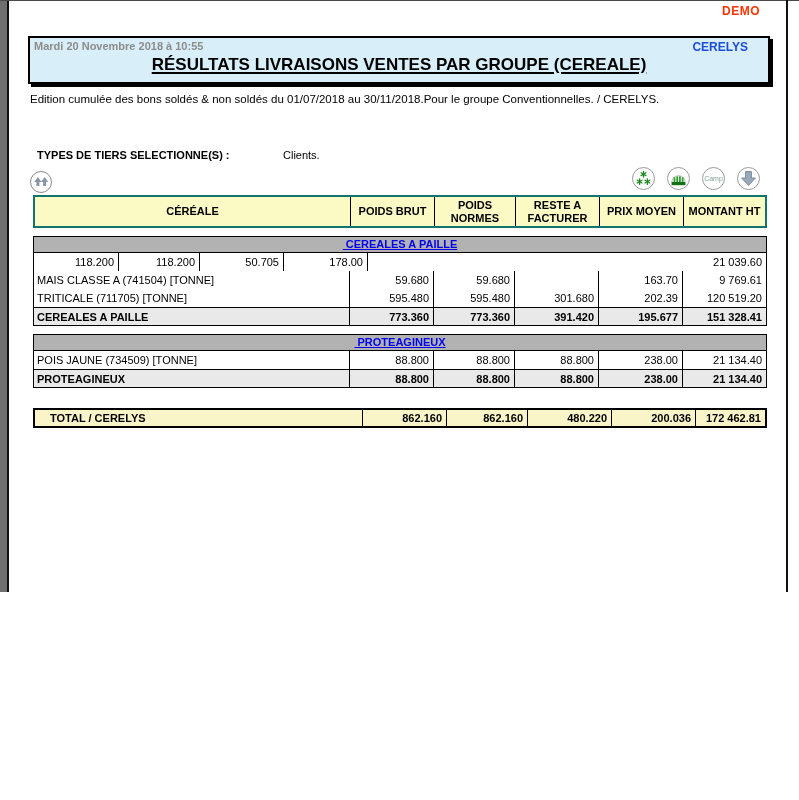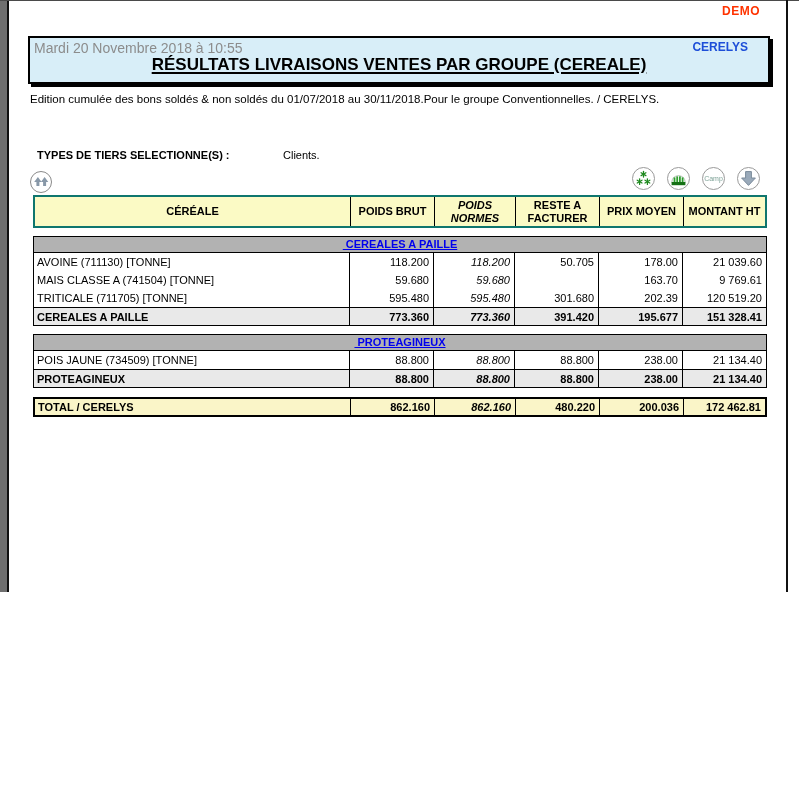--- a/index.html
+++ b/index.html
@@ -11,21 +11,21 @@
   .edge-left-line{position:absolute;left:7px;top:0;width:2px;height:791px;background:#111;}
   .edge-top-line{position:absolute;left:0;top:0;width:799px;height:1px;background:#4a4a4a;}
   .edge-right-line{position:absolute;left:786px;top:0;width:2px;height:778px;background:#111;}
   .edge-bottom-line{position:absolute;left:0;top:790px;width:799px;height:1px;background:#ABABAB;}
 
   .demo{position:absolute;top:4px;right:39px;color:#FF3300;font-size:12px;font-weight:bold;letter-spacing:.5px;}
 
   
   .header-box{position:absolute;left:28px;top:36px;width:738px;height:44px;background:#D8EEF8;
     border:2px solid #000;box-shadow:3px 3px 0 0 #000;}
-  .hb-date{position:absolute;left:4px;top:2px;color:#8C8C8C;font-size:14px;font-weight:normal;}
+  .hb-date{position:absolute;left:4px;top:2px;color:#8C8C8C;font-size:11px;font-weight:bold;}
   .hb-org{position:absolute;right:20px;top:2px;color:#1d4ed8;font-size:12px;font-weight:bold;}
   .hb-title{position:absolute;left:0;right:0;top:17px;text-align:center;font-size:17px;font-weight:bold;
     text-decoration:underline;text-decoration-thickness:2px;text-underline-offset:2px;white-space:nowrap;}
 
   .edition{position:absolute;left:30px;top:93px;font-size:11.5px;color:#000;}
 
   .tiers-label{position:absolute;left:37px;top:149px;font-size:11px;font-weight:bold;}
   .tiers-value{position:absolute;left:283px;top:149px;font-size:11px;}
 
   
@@ -36,34 +36,34 @@
   .ic-silo{left:667px;top:167px;width:23px;height:23px;}
   .ic-camp{left:702px;top:167px;width:23px;height:23px;}
   .ic-down{left:737px;top:167px;width:23px;height:23px;}
   .camp-txt{font-size:7px;color:#7FA398;}
 
   
   .rtable{position:absolute;left:33px;top:195px;width:734px;font-size:11px;color:#000;}
   .row{display:flex;}
   .cell{box-sizing:border-box;min-width:0;display:flex;align-items:center;overflow:hidden;white-space:nowrap;}
   .cell + .cell{border-left:1px solid #000;}
-  .w0{flex:0 0 315px;}.w1{flex:0 0 84px;}.w2{flex:0 0 81px;font-style:italic;}.w3{flex:0 0 84px;}.w4{flex:0 0 84px;}.w5{flex:1 1 auto;}
+  .w0{flex:0 0 315px;}.w1{flex:0 0 84px;}.w2{flex:0 0 81px;}.w3{flex:0 0 84px;}.w4{flex:0 0 84px;}.w5{flex:1 1 auto;}
   .num{justify-content:flex-end;padding-right:4px;}
   .lab{padding-left:3px;}
 
   .thead{border:2px solid #0f766e;background:#FBFAC5;height:33px;box-sizing:border-box;}
   .thead .cell{justify-content:center;text-align:center;font-weight:bold;line-height:13px;white-space:normal;padding:0 2px;}
 
   .group{border:1px solid #000;margin-top:8px;}
   .band{height:15px;background:#B2B2B2;border-bottom:1px solid #000;text-align:center;line-height:14px;}
   .band a{color:#0000EE;font-weight:bold;text-decoration:underline;white-space:pre;font-size:11px;cursor:pointer;}
   .drow{height:18px;}
   .srow{height:17px;background:#E9E9E9;font-weight:bold;border-top:1px solid #000;}
 
-  .trow{border:2px solid #000;background:#FAF5C8;font-weight:bold;height:20px;box-sizing:border-box;margin-top:9px;}
+  .trow{border:2px solid #000;background:#FAF5C8;font-weight:bold;height:20px;box-sizing:border-box;margin-top:20px;padding-left:12px;}
 </style>
 </head>
 <body>
 
 <div class="page">
 
   <div class="edge-left-strip"></div>
   <div class="edge-left-line"></div>
   <div class="edge-top-line"></div>
   <div class="edge-right-line"></div>
@@ -134,21 +134,20 @@
       <div class="cell w3">RESTE A FACTURER</div>
       <div class="cell w4">PRIX MOYEN</div>
       <div class="cell w5">MONTANT HT</div>
     </div>
 
     <div class="group">
       <div class="band">
         <a> CEREALES A PAILLE</a>
       </div>
       <div class="row drow">
-        <div class="cell w0 lab">AVOINE (711130) [TONNE]</div>
         <div class="cell w1 num">118.200</div>
         <div class="cell w2 num">118.200</div>
         <div class="cell w3 num">50.705</div>
         <div class="cell w4 num">178.00</div>
         <div class="cell w5 num">21 039.60</div>
       </div>
       <div class="row drow">
         <div class="cell w0 lab">MAIS CLASSE A (741504) [TONNE]</div>
         <div class="cell w1 num">59.680</div>
         <div class="cell w2 num">59.680</div>

